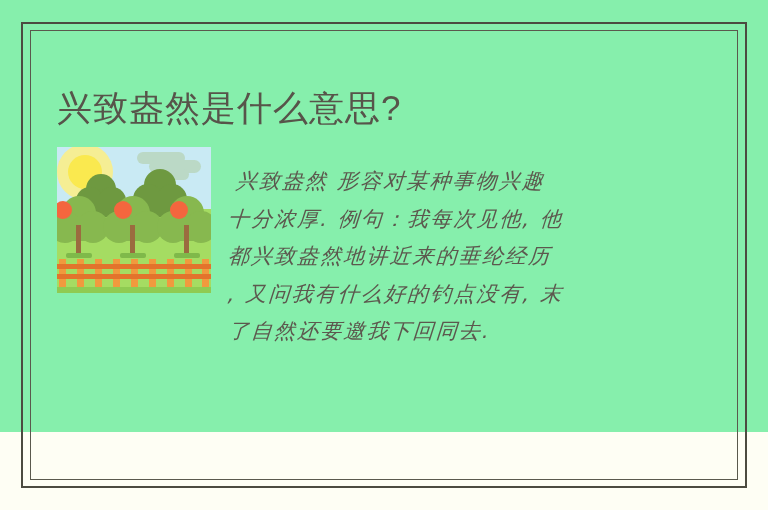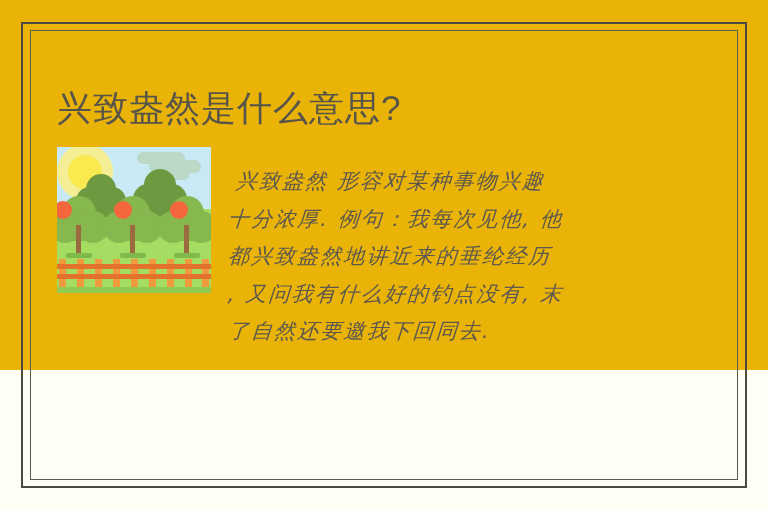--- a/index.html
+++ b/index.html
@@ -10,22 +10,22 @@
   body {
     width: 768px;
     height: 510px;
     overflow: hidden;
     font-family: "Liberation Sans", "DejaVu Sans", sans-serif;
   }
 
   .page {
     position: relative;
     width: 768px;
-    height: 370px;
-    background: #eab308;
+    height: 432px;
+    background: #86efac;
     box-sizing: border-box;
   }
 
   
   .frame-outer {
     position: absolute;
     left: 21px;
     top: 22px;
     width: 726px;
     height: 466px;

